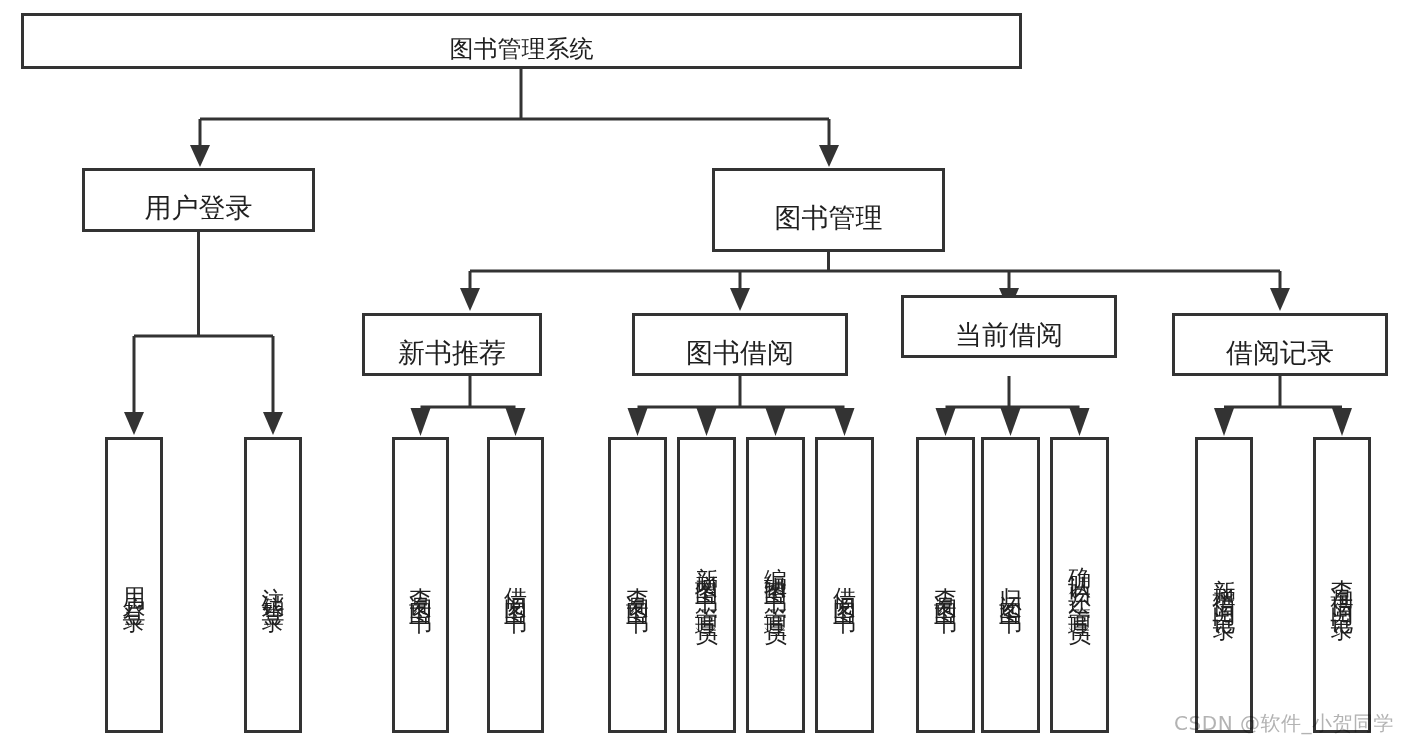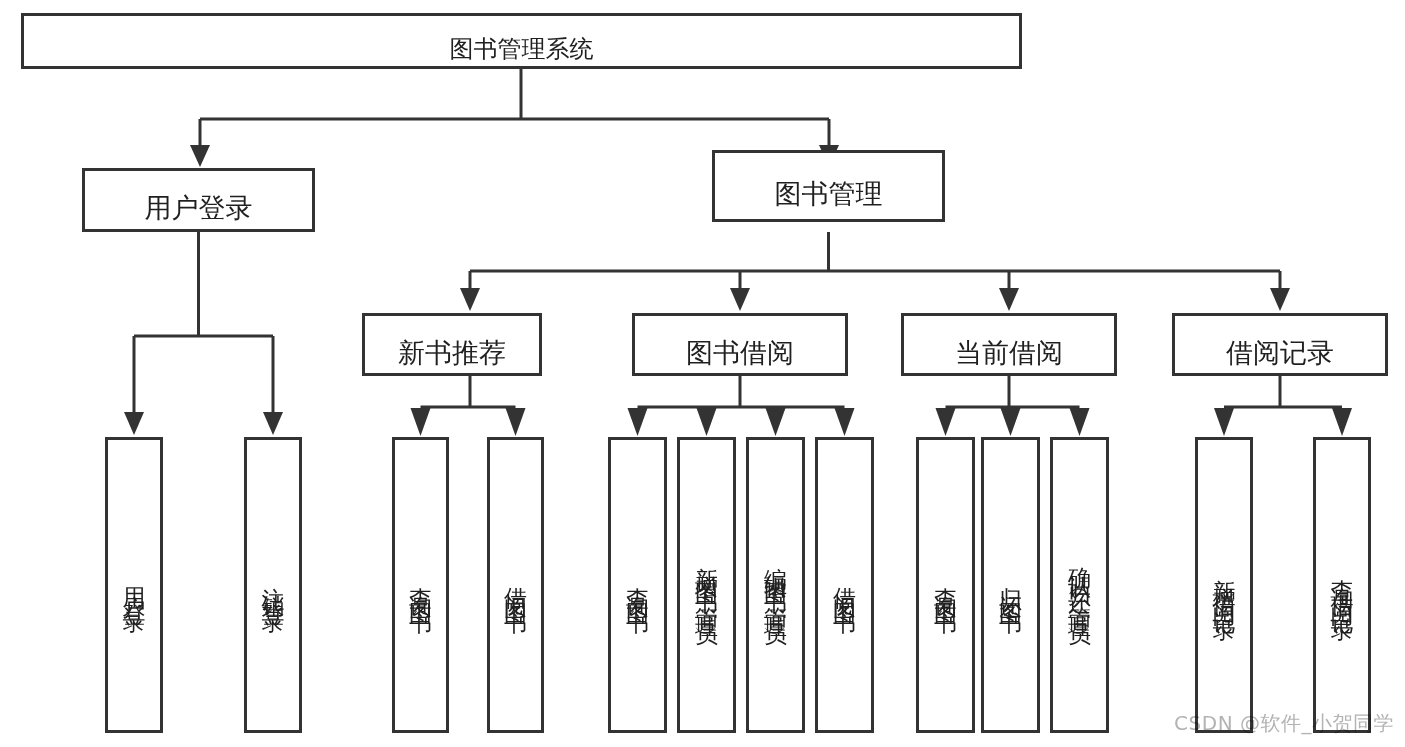--- a/index.html
+++ b/index.html
@@ -122,31 +122,31 @@
     </g>
   </svg>
 
   <div class="box root-box" style="left:21px;top:13px;width:1001px;height:56px">
     <span class="hlabel">图书管理系统</span>
   </div>
 
   <div class="box branch-box" style="left:82px;top:168px;width:233px;height:64px">
     <span class="hlabel">用户登录</span>
   </div>
-  <div class="box branch-box" style="left:712px;top:150px;width:233px;height:72px">
+  <div class="box branch-box" style="left:712px;top:168px;width:233px;height:84px">
     <span class="hlabel">图书管理</span>
   </div>
 
   <div class="box branch-box" style="left:362px;top:313px;width:180px;height:63px">
     <span class="hlabel">新书推荐</span>
   </div>
   <div class="box branch-box" style="left:632px;top:313px;width:216px;height:63px">
     <span class="hlabel">图书借阅</span>
   </div>
-  <div class="box branch-box" style="left:901px;top:313px;width:216px;height:63px">
+  <div class="box branch-box" style="left:901px;top:295px;width:216px;height:63px">
     <span class="hlabel">当前借阅</span>
   </div>
   <div class="box branch-box" style="left:1172px;top:313px;width:216px;height:63px">
     <span class="hlabel">借阅记录</span>
   </div>
 
   <div class="box leaf" style="left:105px;width:58px">
     <span class="vtext">用户登录</span>
   </div>
   <div class="box leaf" style="left:244px;width:58px">

